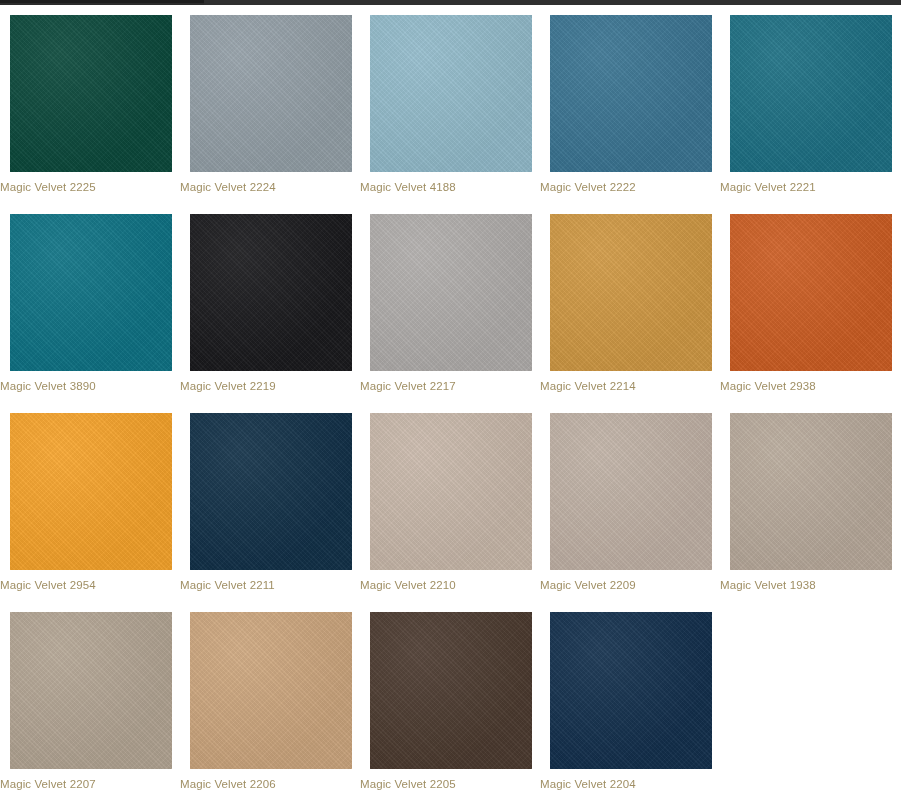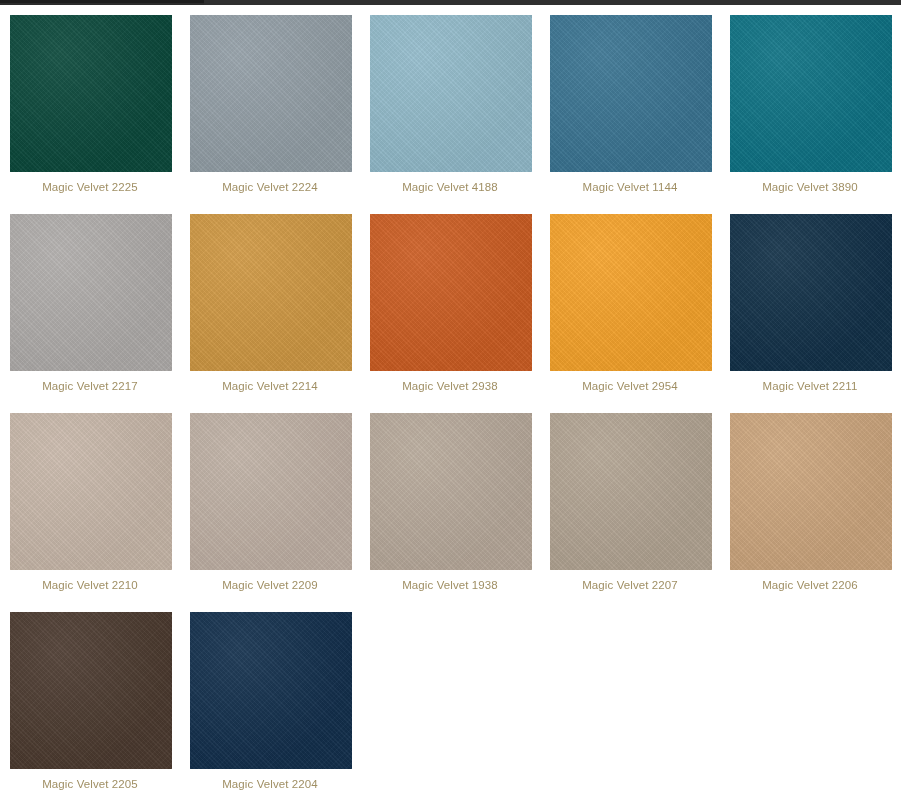--- a/index.html
+++ b/index.html
@@ -71,21 +71,20 @@
     background-image:
       repeating-linear-gradient(45deg, rgba(255,255,255,0.035) 0 1px, rgba(0,0,0,0.035) 1px 3px),
       repeating-linear-gradient(-45deg, rgba(255,255,255,0.02) 0 1px, rgba(0,0,0,0.025) 1px 4px),
       radial-gradient(ellipse at 30% 25%, rgba(255,255,255,0.07), rgba(0,0,0,0.05) 70%);
     pointer-events: none;
   }
 
   .caption {
     display: block;
     width: 180px;
-    text-align: center;
     margin-top: 8px;
     font-family: "Liberation Sans", sans-serif;
     font-size: 11.5px;
     line-height: 14px;
     letter-spacing: 0.1px;
     color: #a08f64;
     text-decoration: none;
     white-space: nowrap;
   }
 </style>
@@ -105,25 +104,33 @@
     <div class="cell">
       <a class="swatch" title="Magic Velvet 2224" style="background: rgb(149, 161, 169);"></a>
       <a class="caption">Magic Velvet 2224</a>
     </div>
     <div class="cell">
       <a class="swatch" title="Magic Velvet 2223" style="background: rgb(148, 189, 205);"></a>
       <a class="caption">Magic Velvet 4188</a>
     </div>
     <div class="cell">
       <a class="swatch" title="Magic Velvet 2222" style="background: rgb(59, 118, 148);"></a>
-      <a class="caption">Magic Velvet 1144</a>
+      <a class="caption">Magic Velvet 2222</a>
+    </div>
+    <div class="cell">
+      <a class="swatch" title="Magic Velvet 2221" style="background: rgb(29, 113, 133);"></a>
+      <a class="caption">Magic Velvet 2221</a>
     </div>
     <div class="cell">
       <a class="swatch" title="Magic Velvet 2220" style="background: rgb(14, 116, 134);"></a>
       <a class="caption">Magic Velvet 3890</a>
+    </div>
+    <div class="cell">
+      <a class="swatch" title="Magic Velvet 2219" style="background: rgb(26, 26, 29);"></a>
+      <a class="caption">Magic Velvet 2219</a>
     </div>
     <div class="cell">
       <a class="swatch" title="Magic Velvet 2217" style="background: rgb(178, 175, 173);"></a>
       <a class="caption">Magic Velvet 2217</a>
     </div>
     <div class="cell">
       <a class="swatch" title="Magic Velvet 2214" style="background: rgb(210, 154, 68);"></a>
       <a class="caption">Magic Velvet 2214</a>
     </div>
     <div class="cell">

